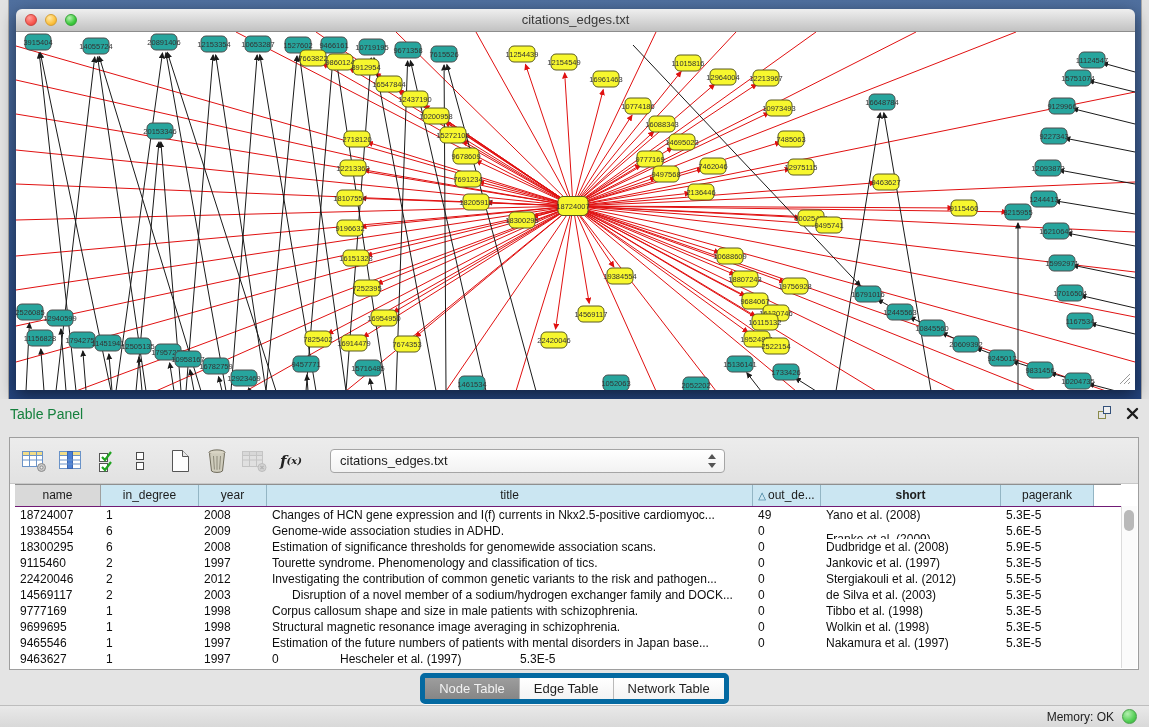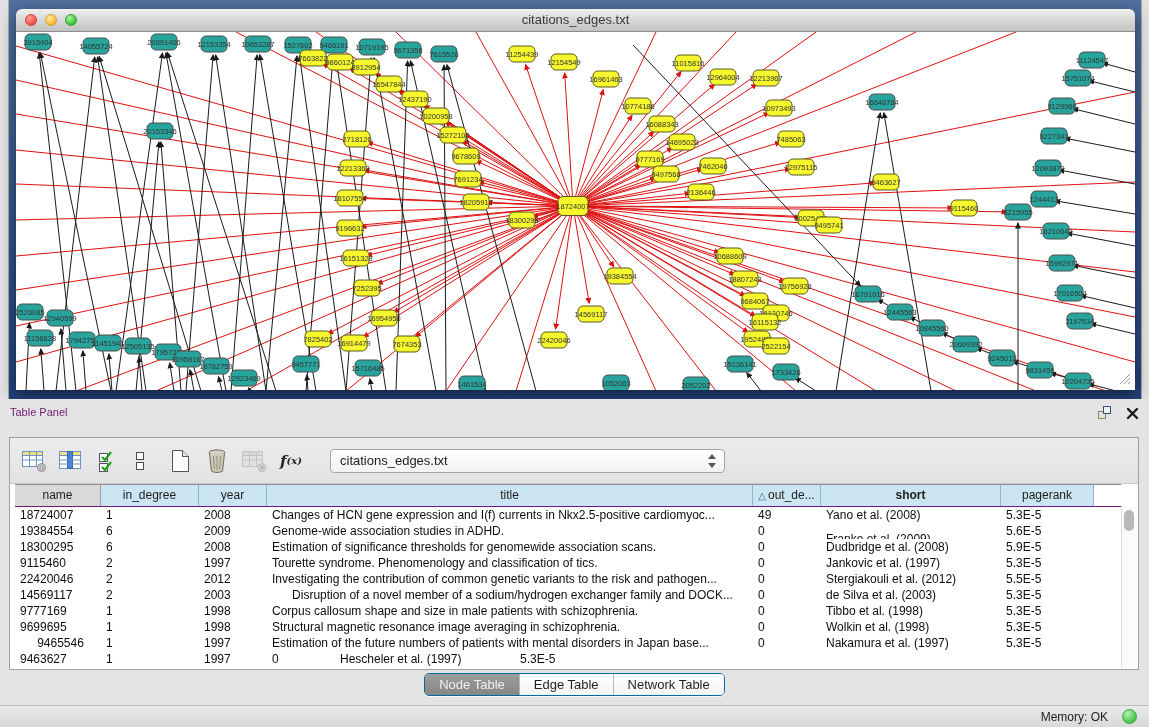--- a/index.html
+++ b/index.html
@@ -21,21 +21,21 @@
   .light.r{background:radial-gradient(circle at 35% 30%,#ff9d99,#f95950 60%,#d33a34);border:1px solid #ce4540;}
   .light.y{background:radial-gradient(circle at 35% 30%,#ffe9a8,#fdc23f 60%,#dfa022);border:1px solid #d7a034;}
   .light.g{background:radial-gradient(circle at 35% 30%,#b8f0b2,#3ecb3e 60%,#28a52d);border:1px solid #36a438;}
   .win-title{position:absolute;left:0;right:0;top:3px;text-align:center;font-size:13px;color:#3a3a3a;}
   .net-canvas{position:relative;height:358px;background:#fff;overflow:hidden;}
   .net-canvas svg{display:block;}
 
   
   .table-panel{position:absolute;top:399px;left:0;width:1149px;height:306px;background:#e4e4e4;}
   .panel-head{position:relative;height:28px;}
-  .panel-title{position:absolute;left:10px;top:7px;font-size:11px;color:#701a75;}
+  .panel-title{position:absolute;left:10px;top:7px;font-size:14px;color:#15803d;}
   .panel-btns{position:absolute;right:10px;top:6px;display:flex;gap:14px;align-items:center;}
   .content-box{position:absolute;left:9px;top:38px;width:1130px;height:233px;
                border:1px solid #9e9e9e;background:#fff;box-sizing:border-box;}
   .toolbar{position:absolute;left:0;top:0;right:0;height:46px;background:linear-gradient(#ececec,#e2e2e2);
            border-bottom:1px solid #c8c8c8;display:flex;align-items:center;padding-left:10px;box-sizing:border-box;}
   .tool{margin-right:9px;display:flex;align-items:center;justify-content:center;width:28px;height:28px;}
   .tool.narrow{width:18px;}
   .fx{font-family:"DejaVu Serif",serif;font-style:italic;font-weight:bold;font-size:15px;color:#222;}
   .fx small{font-size:10px;}
   .dropdown{position:relative;margin-left:16px;width:393px;height:22px;border:1px solid #a5a5a5;border-radius:4px;
@@ -52,29 +52,29 @@
                font-size:12px;color:#1c1c1c;text-align:center;line-height:20px;overflow:hidden;white-space:nowrap;}
   .thead .cell.first{background:#d9d9d9;border-right:1px solid #9f9f9f;}
   .sort-tri{color:#2a6e8e;font-size:10px;margin-right:2px;}
   .tbody .row{display:flex;height:16px;}
   .tbody .cell{box-sizing:border-box;font-size:12px;color:#0d0d0d;line-height:16px;white-space:nowrap;
                overflow:hidden;padding-left:5px;}
   .vscroll{position:absolute;right:1px;top:68px;bottom:1px;width:15px;background:#fbfbfb;border-left:1px solid #dcdcdc;}
   .vthumb{position:absolute;left:2px;top:4px;width:10px;height:21px;border-radius:6px;background:#b9b9b9;}
 
   .tabs-row{position:absolute;left:0;right:0;top:274px;height:24px;display:flex;justify-content:center;}
-  .segmented{display:flex;height:21px;border:1px solid #0369a1;border-radius:5px;overflow:hidden;background:#fff;
+  .segmented{display:flex;height:21px;border:5px solid #0369a1;border-radius:5px;overflow:hidden;background:#fff;
              box-shadow:0 1px 0 rgba(255,255,255,.8);}
   .segment{padding:0 14px;font-size:13px;line-height:21px;color:#1f1f1f;border-right:1px solid #b9b9b9;background:linear-gradient(#fff,#f3f3f3);}
   .segment:last-child{border-right:none;}
   .segment.active{background:linear-gradient(#9d9d9d,#868686);color:#f2f2f2;}
 
   .status-bar{position:absolute;left:0;top:705px;width:1149px;height:22px;
               background:linear-gradient(#e9e9e9,#d8d8d8);border-top:1px solid #bdbdbd;}
-  .memory{position:absolute;right:12px;top:3px;display:flex;align-items:center;gap:14px;font-size:12px;color:#222;}
+  .memory{position:absolute;right:12px;top:3px;display:flex;align-items:center;gap:8px;font-size:12px;color:#222;}
   .mem-dot{width:13px;height:13px;border-radius:50%;border:1px solid #49a04b;
            background:radial-gradient(circle at 35% 30%,#b4efb0,#53cf55 60%,#34a93a);}
 </style>
 </head>
 <body>
 
 <div class="app">
 
   <div class="frame-strip left"></div>
   <div class="frame-strip right"></div>
@@ -830,21 +830,21 @@
             <div class="row">
               <div class="cell" style="width: 86px;">9699695</div>
               <div class="cell" style="width: 98px;">1</div>
               <div class="cell" style="width: 68px;">1998</div>
               <div class="cell" style="width: 486px;">Structural magnetic resonance image averaging in schizophrenia.</div>
               <div class="cell" style="width: 68px;">0</div>
               <div class="cell" style="width: 180px;">Wolkin et al. (1998)</div>
               <div class="cell" style="width: 93px;">5.3E-5</div>
             </div>
             <div class="row">
-              <div class="cell" style="width: 86px; text-align: center;">9465546</div>
+              <div class="cell" style="width: 86px;">9465546</div>
               <div class="cell" style="width: 98px;">1</div>
               <div class="cell" style="width: 68px;">1997</div>
               <div class="cell" style="width: 486px;">Estimation of the future numbers of patients with mental disorders in Japan base...</div>
               <div class="cell" style="width: 68px;">0</div>
               <div class="cell" style="width: 180px;">Nakamura et al. (1997)</div>
               <div class="cell" style="width: 93px;">5.3E-5</div>
             </div>
             <div class="row">
               <div class="cell" style="width: 86px;">9463627</div>
               <div class="cell" style="width: 98px;">1</div>

